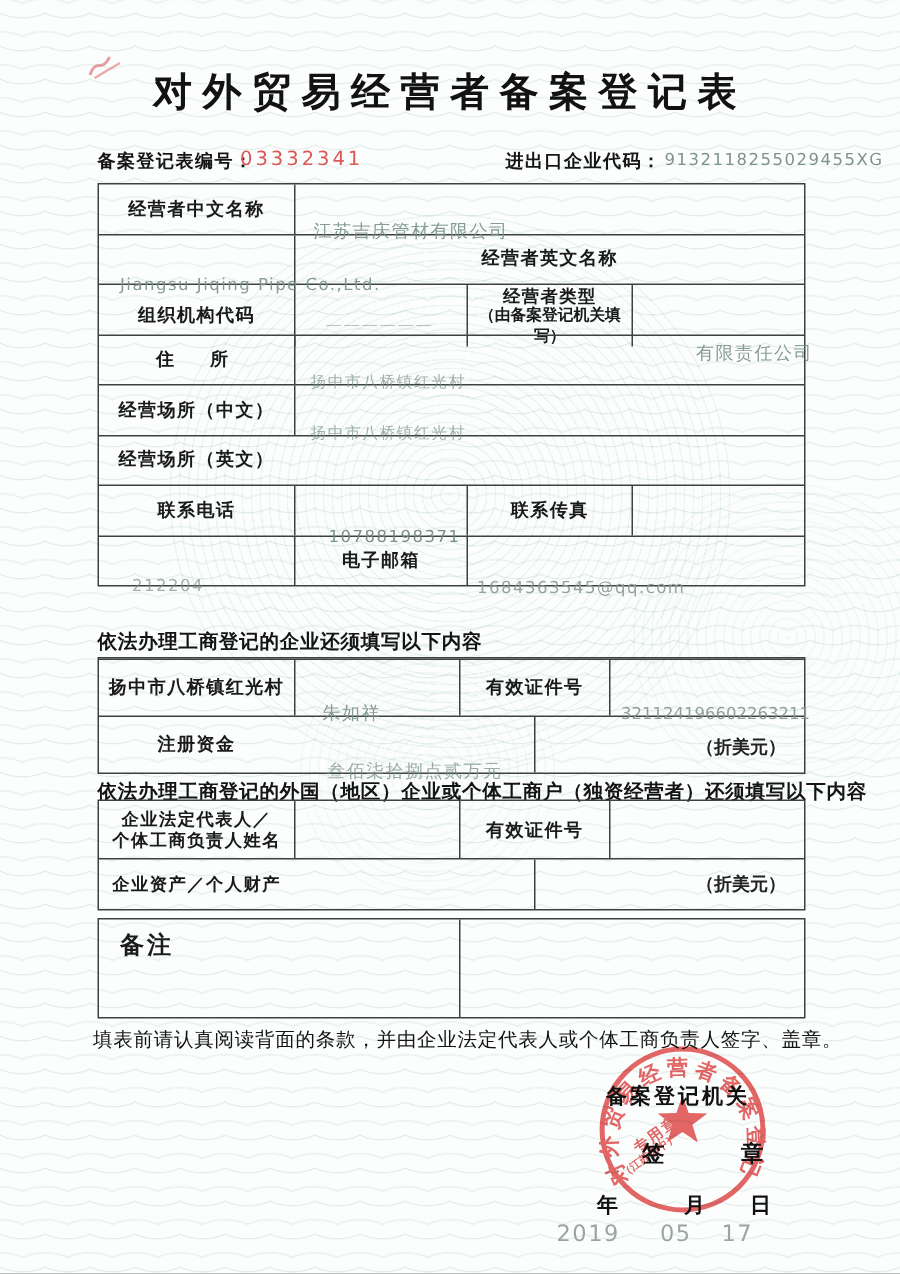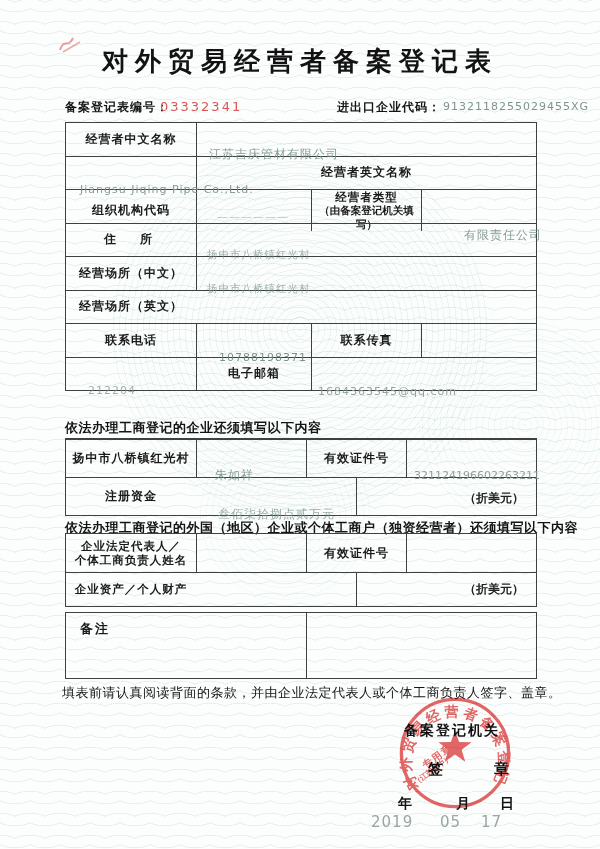--- a/index.html
+++ b/index.html
@@ -40,21 +40,21 @@
   .fill{position:absolute;white-space:nowrap;color:#7b918b;font-size:11px;letter-spacing:1px;z-index:4;opacity:.9;}
   .c2{grid-template-columns:130px 1fr;}
   .c4{grid-template-columns:130px 115px 110px 1fr;}
   .c4b{grid-template-columns:130px 110px 100px 1fr;}
   .c3{grid-template-columns:130px 160px 1fr;}
   .h33{height:32.5px;}
 
   .heading{position:absolute;left:65px;z-index:2;font-size:13px;font-weight:bold;letter-spacing:.5px;color:#141414;}
   .notice{position:absolute;left:62px;top:684px;z-index:2;font-size:13px;font-weight:normal;letter-spacing:.5px;color:#141414;}
 
-  .remarks-lbl{position:absolute;left:14px;top:7px;font-weight:bold;font-size:13px;letter-spacing:2px;}
+  .remarks-lbl{position:absolute;left:14px;top:7px;font-weight:bold;font-size:16px;letter-spacing:2px;}
   .remarks-div{position:absolute;left:240px;top:0;bottom:0;width:1.3px;background:#3d423e;}
 
   .signblock{position:absolute;z-index:6;font-weight:bold;color:#111;}
   .authority{left:404px;top:722px;font-size:14px;letter-spacing:2px;}
   .signword{left:428px;top:760px;font-size:15px;letter-spacing:18px;}
   .ymd span{position:absolute;font-size:14px;font-weight:bold;}
   .dateval span{position:absolute;font-size:15px;font-weight:normal;color:#9aa6a2;letter-spacing:1px;}
   .stamp{position:absolute;left:388px;top:686px;width:134px;height:134px;z-index:5;opacity:.85;mix-blend-mode:multiply;}
 </style>
 </head>

